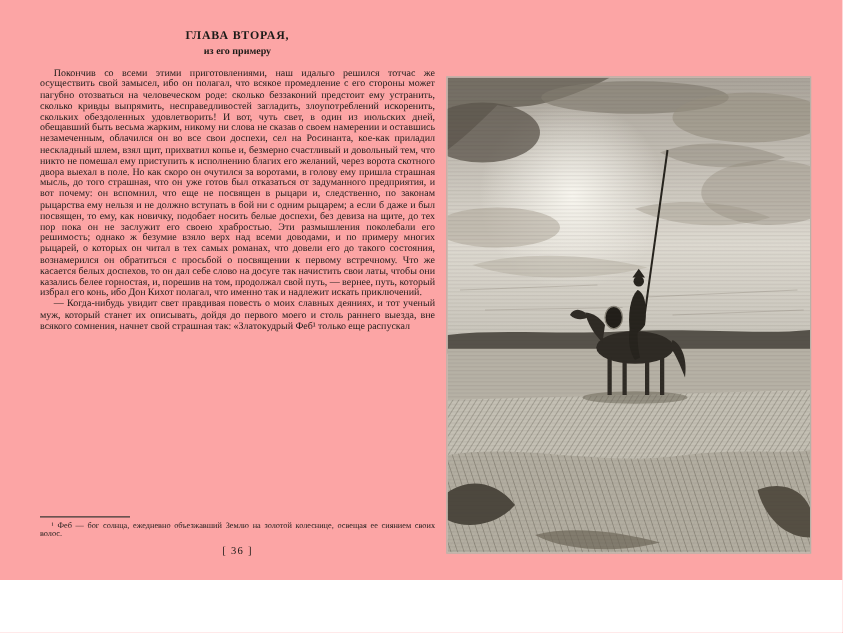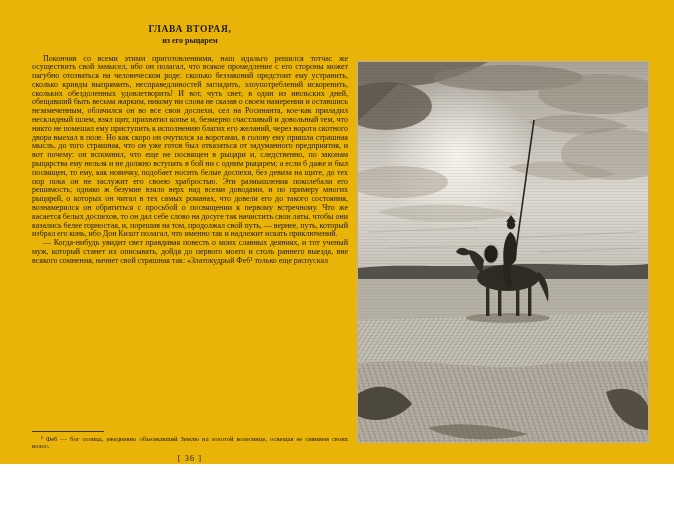--- a/index.html
+++ b/index.html
@@ -3,21 +3,21 @@
 <meta charset="utf-8">
 <style>
   * { margin: 0; padding: 0; box-sizing: border-box; }
   html, body {
     width: 674px; height: 506px;
     background: #ffffff;
     font-family: "Liberation Serif", "DejaVu Serif", serif;
     color: #1c1b18;
     overflow: hidden;
   }
-  .page { position: relative; width: 674px; height: 464px; background: #eab308; }
+  .page { position: relative; width: 674px; height: 464px; background: #fca5a5; }
 
   
   .text-col {
     position: absolute;
     left: 32px; top: 24px;
     width: 316px;
   }
   .heading { text-align: center; font-weight: bold; margin-bottom: 9px; }
   .heading .h1line { font-size: 9.5px; letter-spacing: 0.7px; margin-bottom: 2px; }
   .heading .h2line { font-size: 8px; line-height: 9.5px; }
@@ -25,21 +25,21 @@
     font-size: 8px;
     line-height: 8.8px;
     text-align: justify;
     text-indent: 11px;
     word-spacing: -0.2px;
   }
 
   
   .footnote-block {
     position: absolute;
-    left: 32px; top: 431px;
+    left: 32px; top: 413px;
     width: 316px;
   }
   .footnote-rule {
     width: 72px; height: 0;
     border-top: 1px solid #3a3935;
     margin-bottom: 2.5px;
   }
   .footnote-text {
     font-size: 6.6px;
     line-height: 7.4px;
@@ -64,21 +64,21 @@
   .figure svg { display: block; }
 </style>
 </head>
 <body>
 
 <div class="page">
 
   <div class="text-col">
     <div class="heading">
       <div class="h1line">ГЛАВА ВТОРАЯ,</div>
-      <div class="h2line">из его рыцарем</div>
+      <div class="h2line">из его примеру</div>
     </div>
     <div class="body-text">
       <p>Покончив со всеми этими приготовлениями, наш идальго решился тотчас же осуществить свой замысел, ибо он полагал, что всякое промедление с его стороны может пагубно отозваться на человеческом роде: сколько беззаконий предстоит ему устранить, сколько кривды выпрямить, несправедливостей загладить, злоупотреблений искоренить, скольких обездоленных удовлетворить! И вот, чуть свет, в один из июльских дней, обещавший быть весьма жарким, никому ни слова не сказав о своем намерении и оставшись незамеченным, облачился он во все свои доспехи, сел на Росинанта, кое-как приладил нескладный шлем, взял щит, прихватил копье и, безмерно счастливый и довольный тем, что никто не помешал ему приступить к исполнению благих его желаний, через ворота скотного двора выехал в поле. Но как скоро он очутился за воротами, в голову ему пришла страшная мысль, до того страшная, что он уже готов был отказаться от задуманного предприятия, и вот почему: он вспомнил, что еще не посвящен в рыцари и, следственно, по законам рыцарства ему нельзя и не должно вступать в бой ни с одним рыцарем; а если б даже и был посвящен, то ему, как новичку, подобает носить белые доспехи, без девиза на щите, до тех пор пока он не заслужит его своею храбростью. Эти размышления поколебали его решимость; однако ж безумие взяло верх над всеми доводами, и по примеру многих рыцарей, о которых он читал в тех самых романах, что довели его до такого состояния, вознамерился он обратиться с просьбой о посвящении к первому встречному. Что же касается белых доспехов, то он дал себе слово на досуге так начистить свои латы, чтобы они казались белее горностая, и, порешив на том, продолжал свой путь, — вернее, путь, который избрал его конь, ибо Дон Кихот полагал, что именно так и надлежит искать приключений.</p>
       <p>— Когда-нибудь увидит свет правдивая повесть о моих славных деяниях, и тот ученый муж, который станет их описывать, дойдя до первого моего и столь раннего выезда, вне всякого сомнения, начнет свой страшная так: «Златокудрый Феб¹ только еще распускал</p>
     </div>
   </div>
 
   <div class="footnote-block">
     <div class="footnote-rule"></div>
     <div class="footnote-text">¹ Феб — бог солнца, ежедневно объезжавший Землю на золотой колеснице, освещая ее сиянием своих волос.</div>

